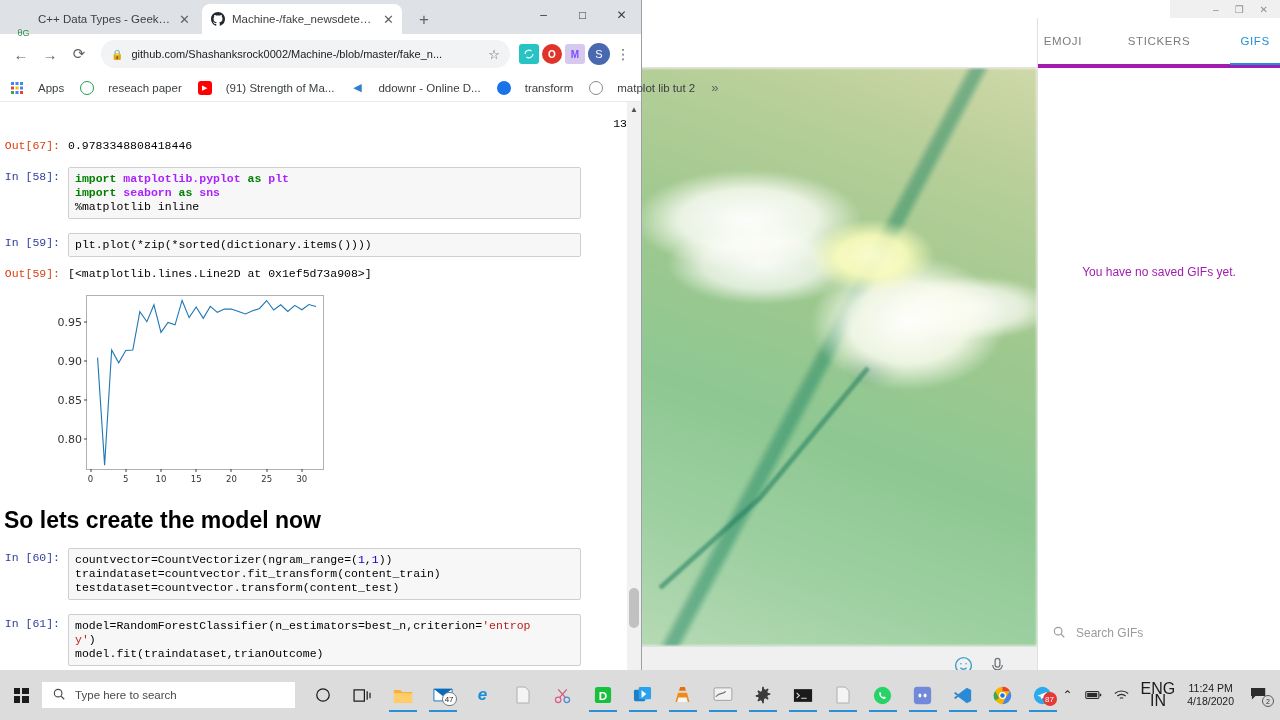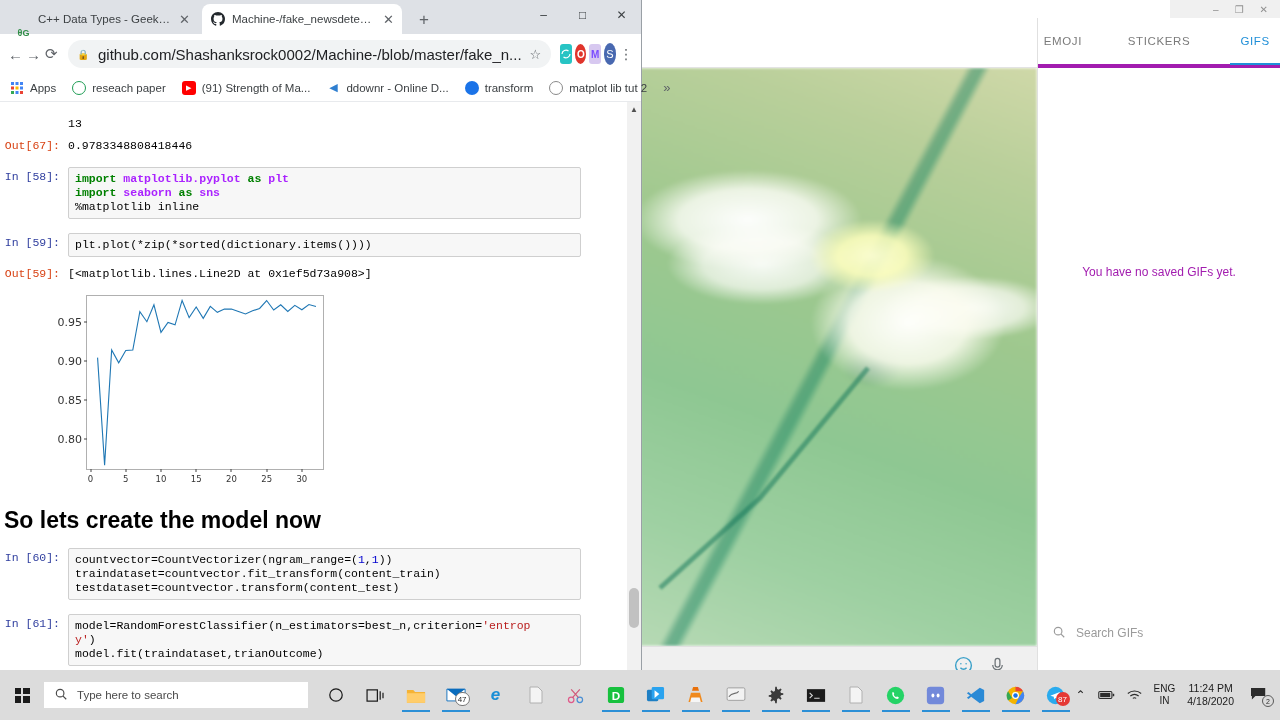--- a/index.html
+++ b/index.html
@@ -58,31 +58,31 @@
   .newtab { position: absolute; top: 8px; left: 412px; width: 24px; height: 24px;
     color: #5f6368; font-size: 17px; display: flex; align-items: center; justify-content: center; }
   .wincontrols { position: absolute; right: 0; top: 0; display: flex; height: 30px; }
   .wincontrols div { width: 39px; display: flex; align-items: center; justify-content: center; color: #3c4043; font-size: 12px; }
 
   .chrome-toolbar { height: 40px; background: #ffffff; display: flex; align-items: center; padding: 0 8px; gap: 3px; }
   .navbtn { width: 26px; height: 26px; display: flex; align-items: center; justify-content: center; color: #5f6368; font-size: 15px; }
   .omnibox { flex: 1; height: 28px; background: #f1f3f4; border-radius: 14px;
     display: flex; align-items: center; padding: 0 10px; gap: 8px; margin: 0 6px; }
   .omnibox .lock { font-size: 10px; color: #5f6368; }
-  .omnibox .url { font-size: 15px; color: #202124; white-space: nowrap; overflow: hidden; }
+  .omnibox .url { font-size: 11px; color: #202124; white-space: nowrap; overflow: hidden; }
   .omnibox .star { margin-left: auto; color: #5f6368; font-size: 13px; }
   .ext { width: 20px; height: 20px; border-radius: 3px; display: flex; align-items: center; justify-content: center;
     font-size: 10px; color: #fff; font-weight: bold; }
   .avatar-btn { width: 22px; height: 22px; border-radius: 50%; background: #4868b0; color: #fff;
     font-size: 11px; display: flex; align-items: center; justify-content: center; }
   .dots { width: 20px; color: #5f6368; font-size: 14px; text-align: center; }
 
   .bookmarks { height: 28px; background: #ffffff; display: flex; align-items: center;
     padding: 0 10px; gap: 16px; border-bottom: 1px solid #e8eaed; font-size: 11.5px; color: #3c4043; }
-  .bm { display: flex; align-items: center; gap: 6px; white-space: nowrap; }
+  .bm { display: flex; align-items: center; gap: 14px; white-space: nowrap; }
   .bm-ico { width: 14px; height: 14px; display: flex; align-items: center; justify-content: center; font-size: 9px; border-radius: 2px; }
   .bm-overflow { margin-left: auto; color: #5f6368; font-size: 13px; }
 
   
   .page { position: relative; height: 606px; background: #ffffff; overflow: hidden; }
   .nb { position: absolute; left: 0; top: 0; right: 14px; bottom: 0; padding: 0 0 0 0; }
   .cell { display: flex; margin-bottom: 0; }
   .prompt { width: 68px; flex: 0 0 68px; text-align: right; padding-right: 8px;
     font-family: "Liberation Mono", monospace; font-size: 11.5px; color: #303F9F; padding-top: 3px; }
   .prompt.out { color: #D84315; }
@@ -151,21 +151,21 @@
     font-family: "Liberation Sans", sans-serif; width: 215px; background: transparent; }
   .tb-search input::placeholder { color: #4a4a4a; }
   .tb-icons { display: flex; align-items: center; gap: 0; margin-left: 8px; }
   .tb-ico { width: 40px; height: 34px; display: flex; align-items: center; justify-content: center; position: relative; }
   .tb-ico .glyph { width: 22px; height: 22px; display: flex; align-items: center; justify-content: center; font-size: 15px; }
   .tb-badge { position: absolute; right: 6px; bottom: 6px; min-width: 14px; height: 14px;
     border-radius: 7px; font-size: 8px; color: #fff; display: flex; align-items: center; justify-content: center; padding: 0 2px; }
   .tb-open { position: absolute; left: 6px; right: 6px; bottom: 0; height: 2.5px; background: #2b8fd6; }
   .tray { margin-left: auto; display: flex; align-items: center; gap: 12px; padding-right: 8px; }
   .tray-ico { color: #2b2b2b; font-size: 12px; display: flex; align-items: center; }
-  .tray-lang { font-size: 10px; color: #1b1b1b; line-height: 12px; text-align: center; }
+  .tray-lang { font-size: 16px; color: #1b1b1b; line-height: 12px; text-align: center; }
   .tray-clock { font-size: 10.5px; color: #1b1b1b; line-height: 13px; text-align: center; }
   .tray-notif { position: relative; width: 26px; height: 22px; display: flex; align-items: center; justify-content: center; }
 </style>
 </head>
 <body>
 
 <div id="screen">
 
   <div class="bg-app">
     <div class="bg-app-header">
@@ -213,21 +213,21 @@
             </svg>
         </span>
       </div>
     </div>
   </div>
 
   <div class="chrome">
 
     <div class="chrome-tabbar">
       <div class="tab inactive" style="left:8px; width:190px;">
-        <span class="tab-favicon" style="color:#2f8d46;font-weight:bold;margin-top:28px;">θG</span>
+        <span class="tab-favicon" style="color:#2f8d46;font-weight:normal;margin-top:28px;">θG</span>
         <span class="tab-title">C++ Data Types - GeeksforGeeks</span>
         <span class="tab-close">✕</span>
       </div>
       <div class="tab active" style="left:202px; width:200px;">
         <span class="tab-favicon">
           <svg width="14" height="14" viewBox="0 0 16 16" fill="#24292e">
               <path d="M8 0C3.58 0 0 3.58 0 8c0 3.54 2.29 6.53 5.47 7.59.4.07.55-.17.55-.38 0-.19-.01-.82-.01-1.49-2.01.37-2.53-.49-2.69-.94-.09-.23-.48-.94-.82-1.13-.28-.15-.68-.52-.01-.53.63-.01 1.08.58 1.23.82.72 1.21 1.87.87 2.33.66.07-.52.28-.87.51-1.07-1.78-.2-3.64-.89-3.64-3.95 0-.87.31-1.59.82-2.15-.08-.2-.36-1.02.08-2.12 0 0 .67-.21 2.2.82a7.4 7.4 0 0 1 2-.27c.68 0 1.36.09 2 .27 1.53-1.04 2.2-.82 2.2-.82.44 1.1.16 1.92.08 2.12.51.56.82 1.27.82 2.15 0 3.07-1.87 3.75-3.65 3.95.29.25.54.73.54 1.48 0 1.07-.01 1.93-.01 2.2 0 .21.15.46.55.38A8.01 8.01 0 0 0 16 8c0-4.42-3.58-8-8-8z"></path>
             </svg>
         </span>
         <span class="tab-title">Machine-/fake_newsdetection_w</span>
@@ -303,21 +303,21 @@
       <div class="bm-overflow">»</div>
     </div>
 
     <div class="page">
       <div class="nb">
 
         <div class="cell" style="margin-top:2px;">
           <div class="prompt"></div>
         </div>
 
-        <div class="cell" style="margin-top:7px;">
+        <div class="cell" style="margin-top:7px;text-align:right;">
           <div class="prompt"></div>
           <div class="outtext">13</div>
         </div>
 
         <div class="cell" style="margin-top:5px;">
           <div class="prompt out">Out[67]:</div>
           <div class="outtext">0.9783348808418446</div>
         </div>
 
         <div class="spacer"></div>

